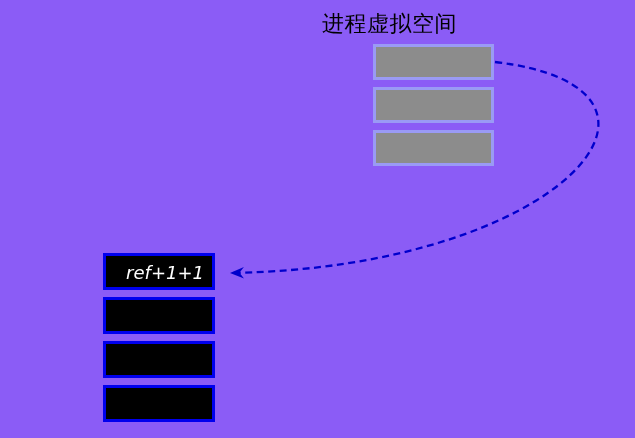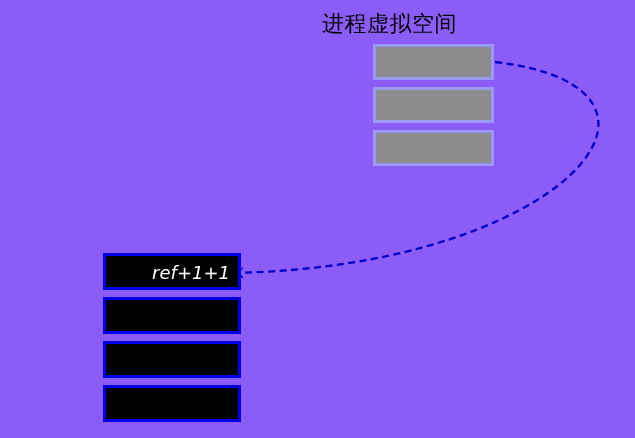--- a/index.html
+++ b/index.html
@@ -37,21 +37,21 @@
 
   .vs-row {
     box-sizing: border-box;
     width: 121px;
     height: 36px;
     background: #8c8c8c;
     border: 3px solid #9a9af5;
   }
   .pp-row {
     box-sizing: border-box;
-    width: 138px;
+    width: 112px;
     height: 37px;
     background: #000000;
     border: 3px solid #0000ee;
     display: flex;
     align-items: flex-end;
     justify-content: flex-end;
   }
   .ref-label {
     color: #ffffff;
     font-style: italic;

